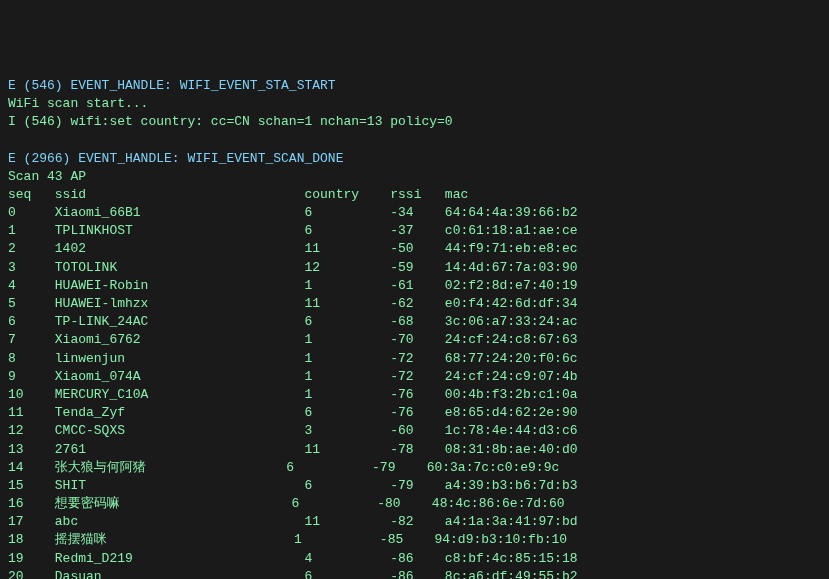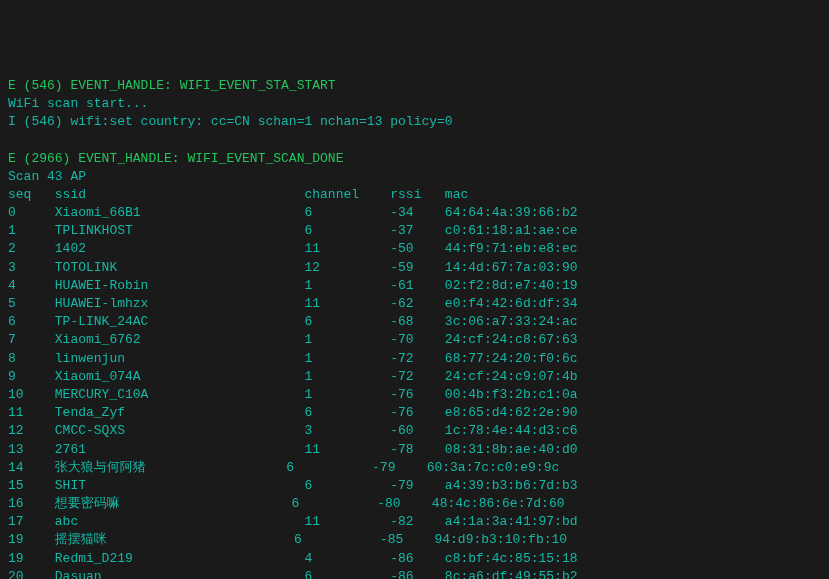--- a/index.html
+++ b/index.html
@@ -7,55 +7,55 @@
       background: #1a1a1a;
       font-family: 'Consolas', 'Courier New', monospace;
       font-size: 13px;
       line-height: 1.4;
       color: #d4d4d4;
       padding: 4px 8px;
       white-space: pre;
       width: 829px;
       overflow: hidden;
     }
-    .err { color: #22c55e; }
-    .white { color: #14b8a6; }
+    .err { color: #7dd3fc; }
+    .white { color: #86efac; }
     .row { white-space: pre; margin-top: 20px; }
   </style>
 </head>
 <body>
 
 
 
 <div><span class="err"><span>E (546) EVENT_HANDLE: </span><span>WIFI_EVENT_STA_START</span></span>
 <span class="white">WiFi scan start...</span>
 <span class="white">I (546) wifi:set country: cc=CN schan=1 nchan=13 policy=0</span>
 <span class="white"></span>
 <span class="err"><span>E (2966) EVENT_HANDLE: </span><span>WIFI_EVENT_SCAN_DONE</span></span>
 <span class="white">Scan 43 AP</span>
-<span class="white">seq   ssid                            channel    rssi   mac</span>
+<span class="white">seq   ssid                            country    rssi   mac</span>
 <div id="rows"><span class="white row">0     Xiaomi_66B1                     6          -34    64:64:4a:39:66:b2</span>
 <span class="white row">1     TPLINKHOST                      6          -37    c0:61:18:a1:ae:ce</span>
 <span class="white row">2     1402                            11         -50    44:f9:71:eb:e8:ec</span>
 <span class="white row">3     TOTOLINK                        12         -59    14:4d:67:7a:03:90</span>
 <span class="white row">4     HUAWEI-Robin                    1          -61    02:f2:8d:e7:40:19</span>
 <span class="white row">5     HUAWEI-lmhzx                    11         -62    e0:f4:42:6d:df:34</span>
 <span class="white row">6     TP-LINK_24AC                    6          -68    3c:06:a7:33:24:ac</span>
 <span class="white row">7     Xiaomi_6762                     1          -70    24:cf:24:c8:67:63</span>
 <span class="white row">8     linwenjun                       1          -72    68:77:24:20:f0:6c</span>
 <span class="white row">9     Xiaomi_074A                     1          -72    24:cf:24:c9:07:4b</span>
 <span class="white row">10    MERCURY_C10A                    1          -76    00:4b:f3:2b:c1:0a</span>
 <span class="white row">11    Tenda_Zyf                       6          -76    e8:65:d4:62:2e:90</span>
 <span class="white row">12    CMCC-SQXS                       3          -60    1c:78:4e:44:d3:c6</span>
 <span class="white row">13    2761                            11         -78    08:31:8b:ae:40:d0</span>
 <span class="white row">14    张大狼与何阿猪                  6          -79    60:3a:7c:c0:e9:9c</span>
 <span class="white row">15    SHIT                            6          -79    a4:39:b3:b6:7d:b3</span>
 <span class="white row">16    想要密码嘛                      6          -80    48:4c:86:6e:7d:60</span>
 <span class="white row">17    abc                             11         -82    a4:1a:3a:41:97:bd</span>
-<span class="white row">19    摇摆猫咪                        6          -85    94:d9:b3:10:fb:10</span>
+<span class="white row">18    摇摆猫咪                        1          -85    94:d9:b3:10:fb:10</span>
 <span class="white row">19    Redmi_D219                      4          -86    c8:bf:4c:85:15:18</span>
 <span class="white row">20    Dasuan                          6          -86    8c:a6:df:49:55:b2</span>
 
 
 
 
 
 </div></div>
 
 

